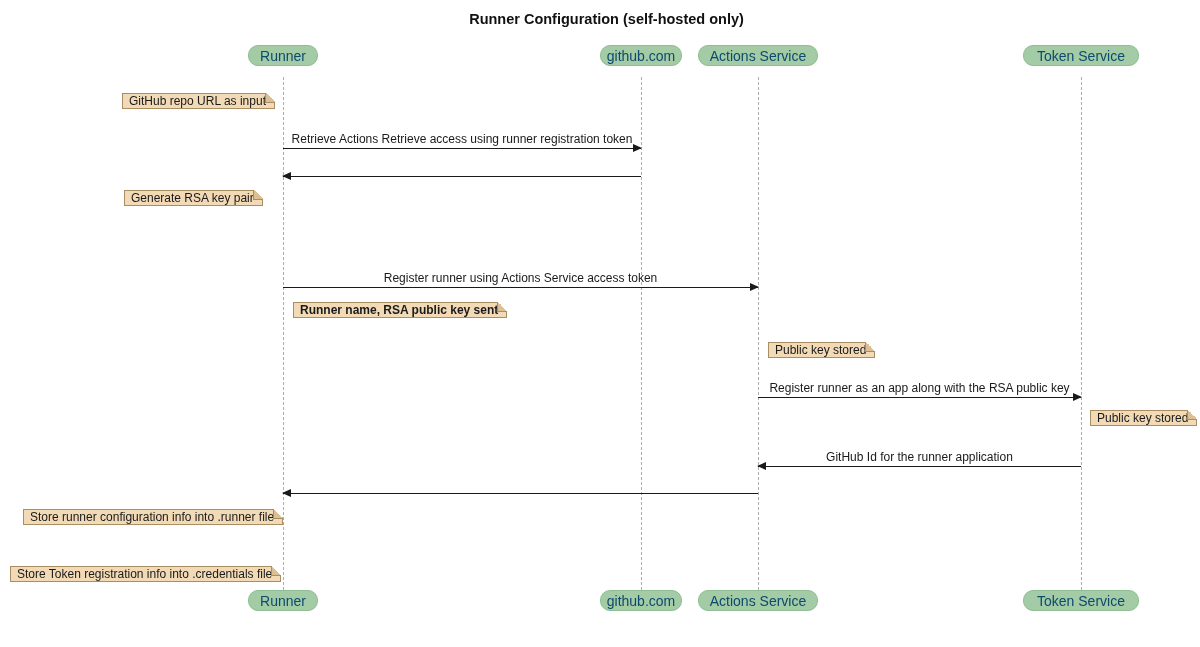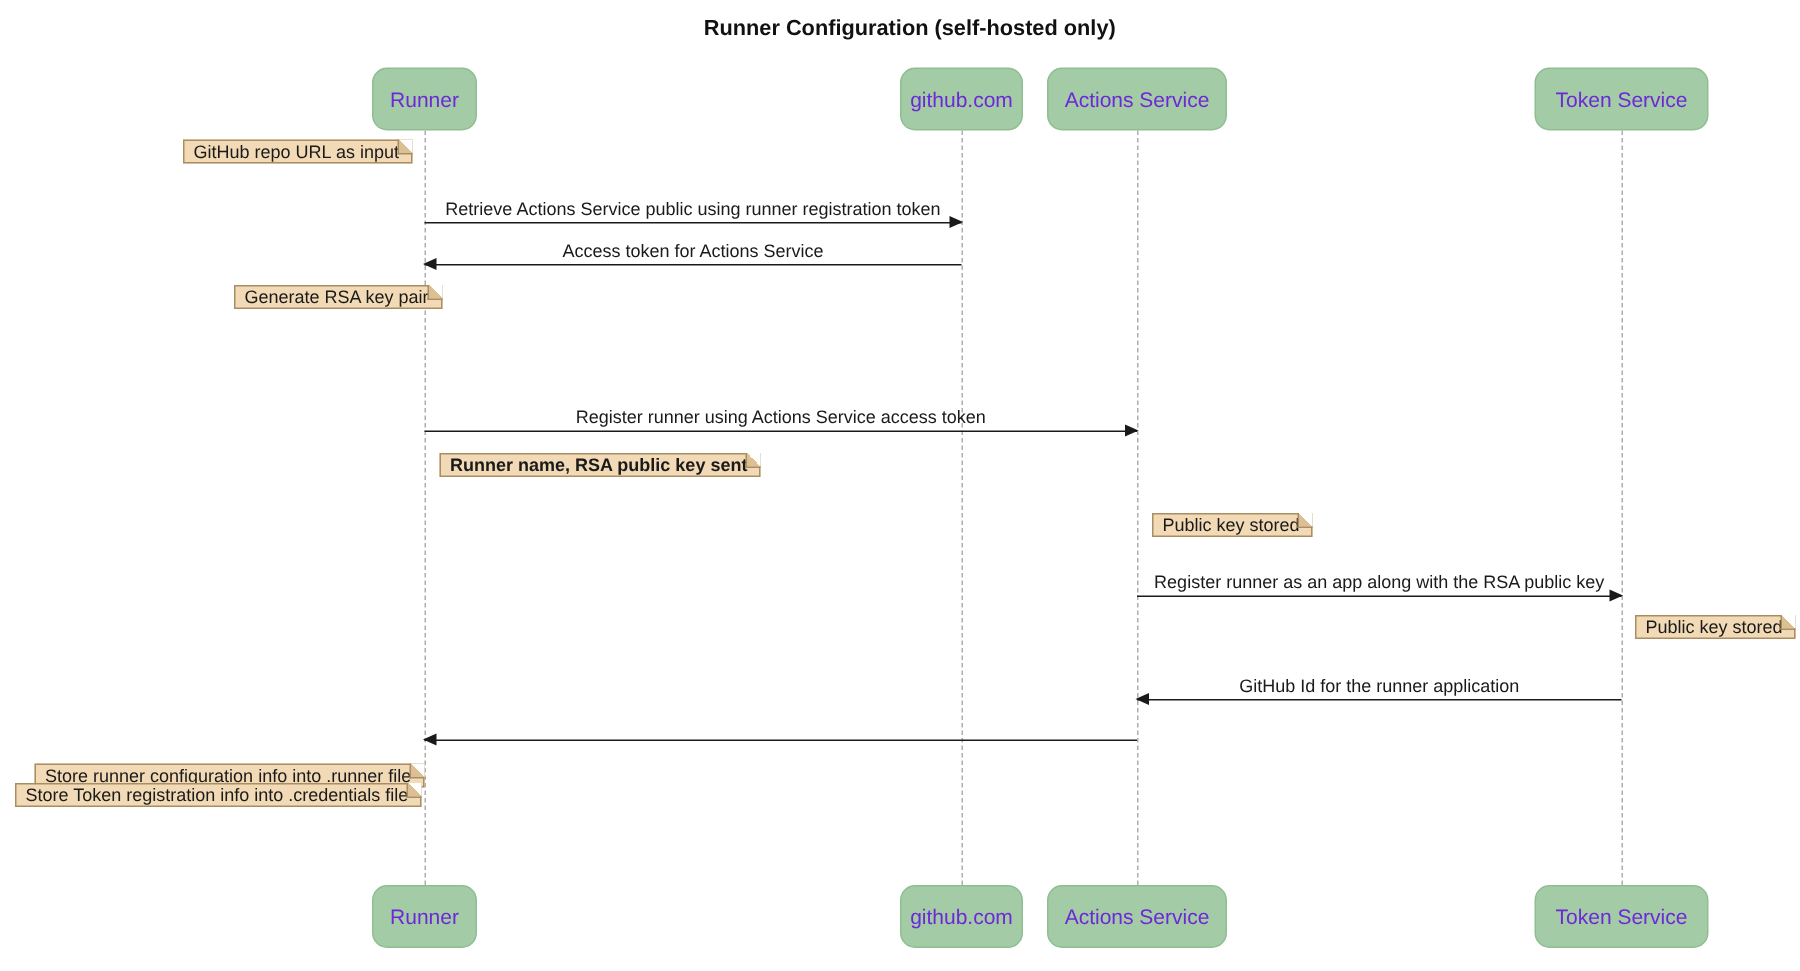--- a/index.html
+++ b/index.html
@@ -22,30 +22,30 @@
     margin-left: 13px;
   }
   .lifeline {
     position: absolute;
     top: 77px;
     width: 0;
     border-left: 1px dashed var(--lifeline);
   }
   .actor {
     position: absolute;
-    height: 42px;
+    height: 21px;
     background: var(--actor-fill);
     border: 1px solid var(--actor-border);
     border-radius: 10px;
     box-sizing: border-box;
     display: flex;
     align-items: center;
     justify-content: center;
     font-size: 14px;
-    color: #6d28d9;
+    color: #0c4a6e;
     white-space: nowrap;
   }
   .actor.top { top: 45px; }
   .actor.bottom { top: 590px; }
   .msg { position: absolute; height: 21px; }
   .msg .line {
     position: absolute;
     left: 0; right: 0; bottom: 3px;
     height: 1px;
     background: var(--line);
@@ -102,26 +102,25 @@
     <div class="actor bottom" style="left: 600px; width: 82px;">github.com</div>
     <div class="lifeline" style="left: 758px; height: 513px;"></div>
     <div class="actor top" style="left: 698px; width: 120px;">Actions Service</div>
     <div class="actor bottom" style="left: 698px; width: 120px;">Actions Service</div>
     <div class="lifeline" style="left: 1081px; height: 513px;"></div>
     <div class="actor top" style="left: 1023px; width: 116px;">Token Service</div>
     <div class="actor bottom" style="left: 1023px; width: 116px;">Token Service</div>
     <div class="msg" style="left: 283px; top: 131px; width: 358px;">
       <div class="line"></div>
       <div class="head right"></div>
-      <div class="label">Retrieve Actions Service public using runner registration token</div>
+      <div class="label">Retrieve Actions Retrieve access using runner registration token</div>
     </div>
     <div class="msg" style="left: 283px; top: 159px; width: 358px;">
       <div class="line"></div>
       <div class="head left"></div>
-      <div class="label">Access token for Actions Service</div>
     </div>
     <div class="msg" style="left: 283px; top: 270px; width: 475px;">
       <div class="line"></div>
       <div class="head right"></div>
       <div class="label">Register runner using Actions Service access token</div>
     </div>
     <div class="msg" style="left: 758px; top: 380px; width: 323px;">
       <div class="line"></div>
       <div class="head right"></div>
       <div class="label">Register runner as an app along with the RSA public key</div>
@@ -132,37 +131,37 @@
       <div class="label">GitHub Id for the runner application</div>
     </div>
     <div class="msg" style="left: 283px; top: 476px; width: 475px;">
       <div class="line"></div>
       <div class="head left"></div>
     </div>
     <div class="note" style="left: 122px; top: 93px; min-width: 153px;">
       <div class="fold"></div>
       <span>GitHub repo URL as input</span>
     </div>
-    <div class="note" style="left: 156px; top: 190px; min-width: 135px;">
+    <div class="note" style="left: 124px; top: 190px; min-width: 135px;">
       <div class="fold"></div>
       <span>Generate RSA key pair</span>
     </div>
     <div class="note" style="left: 293px; top: 302px; min-width: 195px; font-weight: bold;">
       <div class="fold"></div>
       <span>Runner name, RSA public key sent</span>
     </div>
     <div class="note" style="left: 768px; top: 342px; min-width: 102px;">
       <div class="fold"></div>
       <span>Public key stored</span>
     </div>
     <div class="note" style="left: 1090px; top: 410px; min-width: 102px;">
       <div class="fold"></div>
       <span>Public key stored</span>
     </div>
     <div class="note" style="left: 23px; top: 509px; min-width: 252px; align-items: center;">
       <div class="fold"></div>
       <span>Store runner configuration info into .runner file</span>
     </div>
-    <div class="note" style="left: 10px; top: 522px; min-width: 265px; justify-content: center;">
+    <div class="note" style="left: 10px; top: 566px; min-width: 265px; justify-content: center;">
       <div class="fold"></div>
       <span>Store Token registration info into .credentials file</span>
     </div>
   </div>
 
 </body></html>

